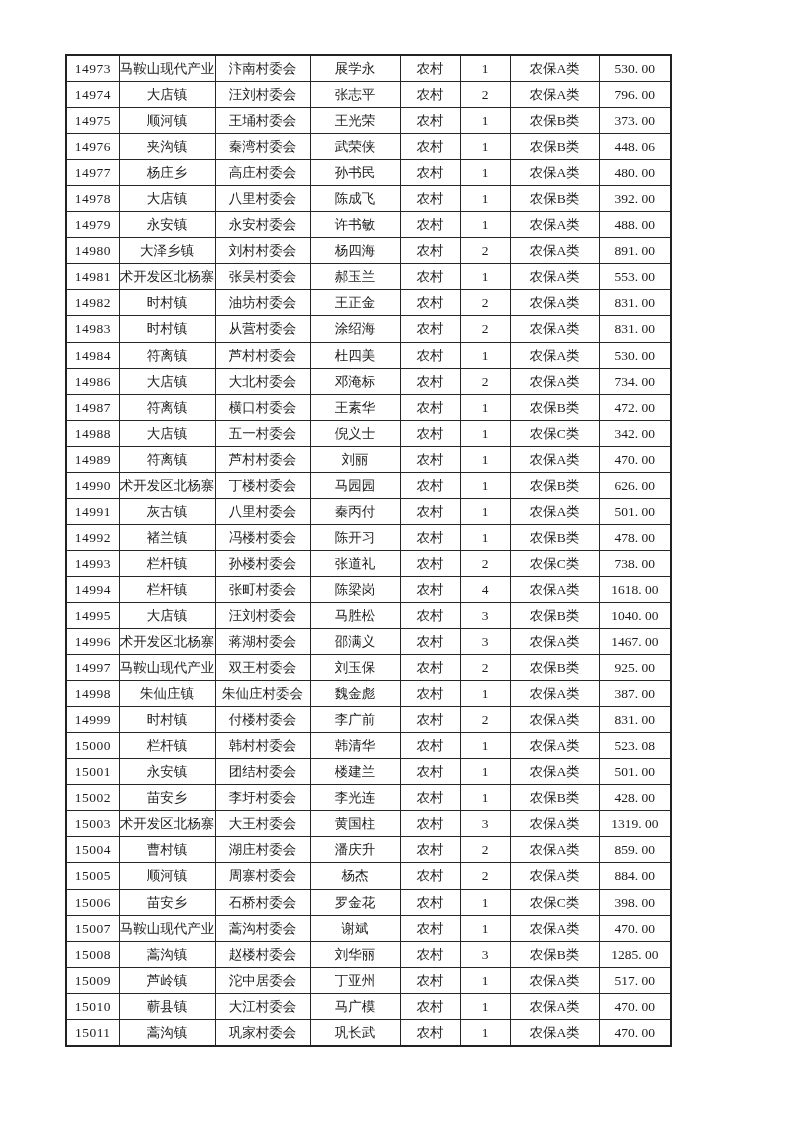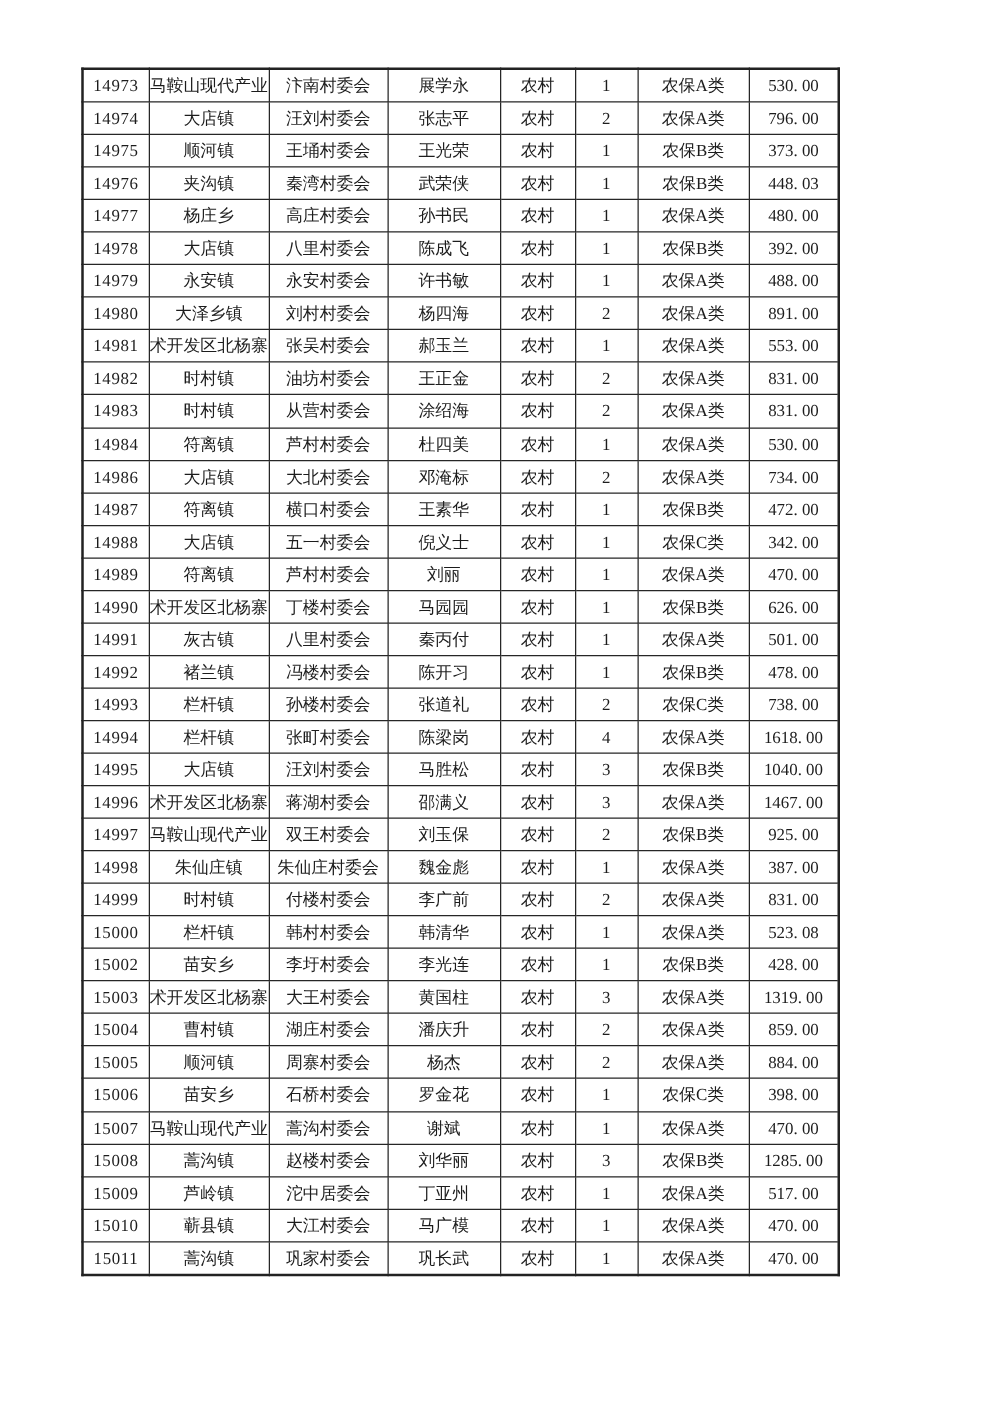--- a/index.html
+++ b/index.html
@@ -116,21 +116,21 @@
     <td class="c-amount">373. 00</td>
   </tr>
         <tr>
     <td class="c-id">14976</td>
     <td class="c-town">夹沟镇</td>
     <td class="c-village">秦湾村委会</td>
     <td class="c-name">武荣侠</td>
     <td class="c-res">农村</td>
     <td class="c-count">1</td>
     <td class="c-category">农保B类</td>
-    <td class="c-amount">448. 03</td>
+    <td class="c-amount">448. 06</td>
   </tr>
         <tr>
     <td class="c-id">14977</td>
     <td class="c-town">杨庄乡</td>
     <td class="c-village">高庄村委会</td>
     <td class="c-name">孙书民</td>
     <td class="c-res">农村</td>
     <td class="c-count">1</td>
     <td class="c-category">农保A类</td>
     <td class="c-amount">480. 00</td>
@@ -347,20 +347,30 @@
   </tr>
         <tr>
     <td class="c-id">15000</td>
     <td class="c-town">栏杆镇</td>
     <td class="c-village">韩村村委会</td>
     <td class="c-name">韩清华</td>
     <td class="c-res">农村</td>
     <td class="c-count">1</td>
     <td class="c-category">农保A类</td>
     <td class="c-amount">523. 08</td>
+  </tr>
+        <tr>
+    <td class="c-id">15001</td>
+    <td class="c-town">永安镇</td>
+    <td class="c-village">团结村委会</td>
+    <td class="c-name">楼建兰</td>
+    <td class="c-res">农村</td>
+    <td class="c-count">1</td>
+    <td class="c-category">农保A类</td>
+    <td class="c-amount">501. 00</td>
   </tr>
         <tr>
     <td class="c-id">15002</td>
     <td class="c-town">苗安乡</td>
     <td class="c-village">李圩村委会</td>
     <td class="c-name">李光连</td>
     <td class="c-res">农村</td>
     <td class="c-count">1</td>
     <td class="c-category">农保B类</td>
     <td class="c-amount">428. 00</td>

